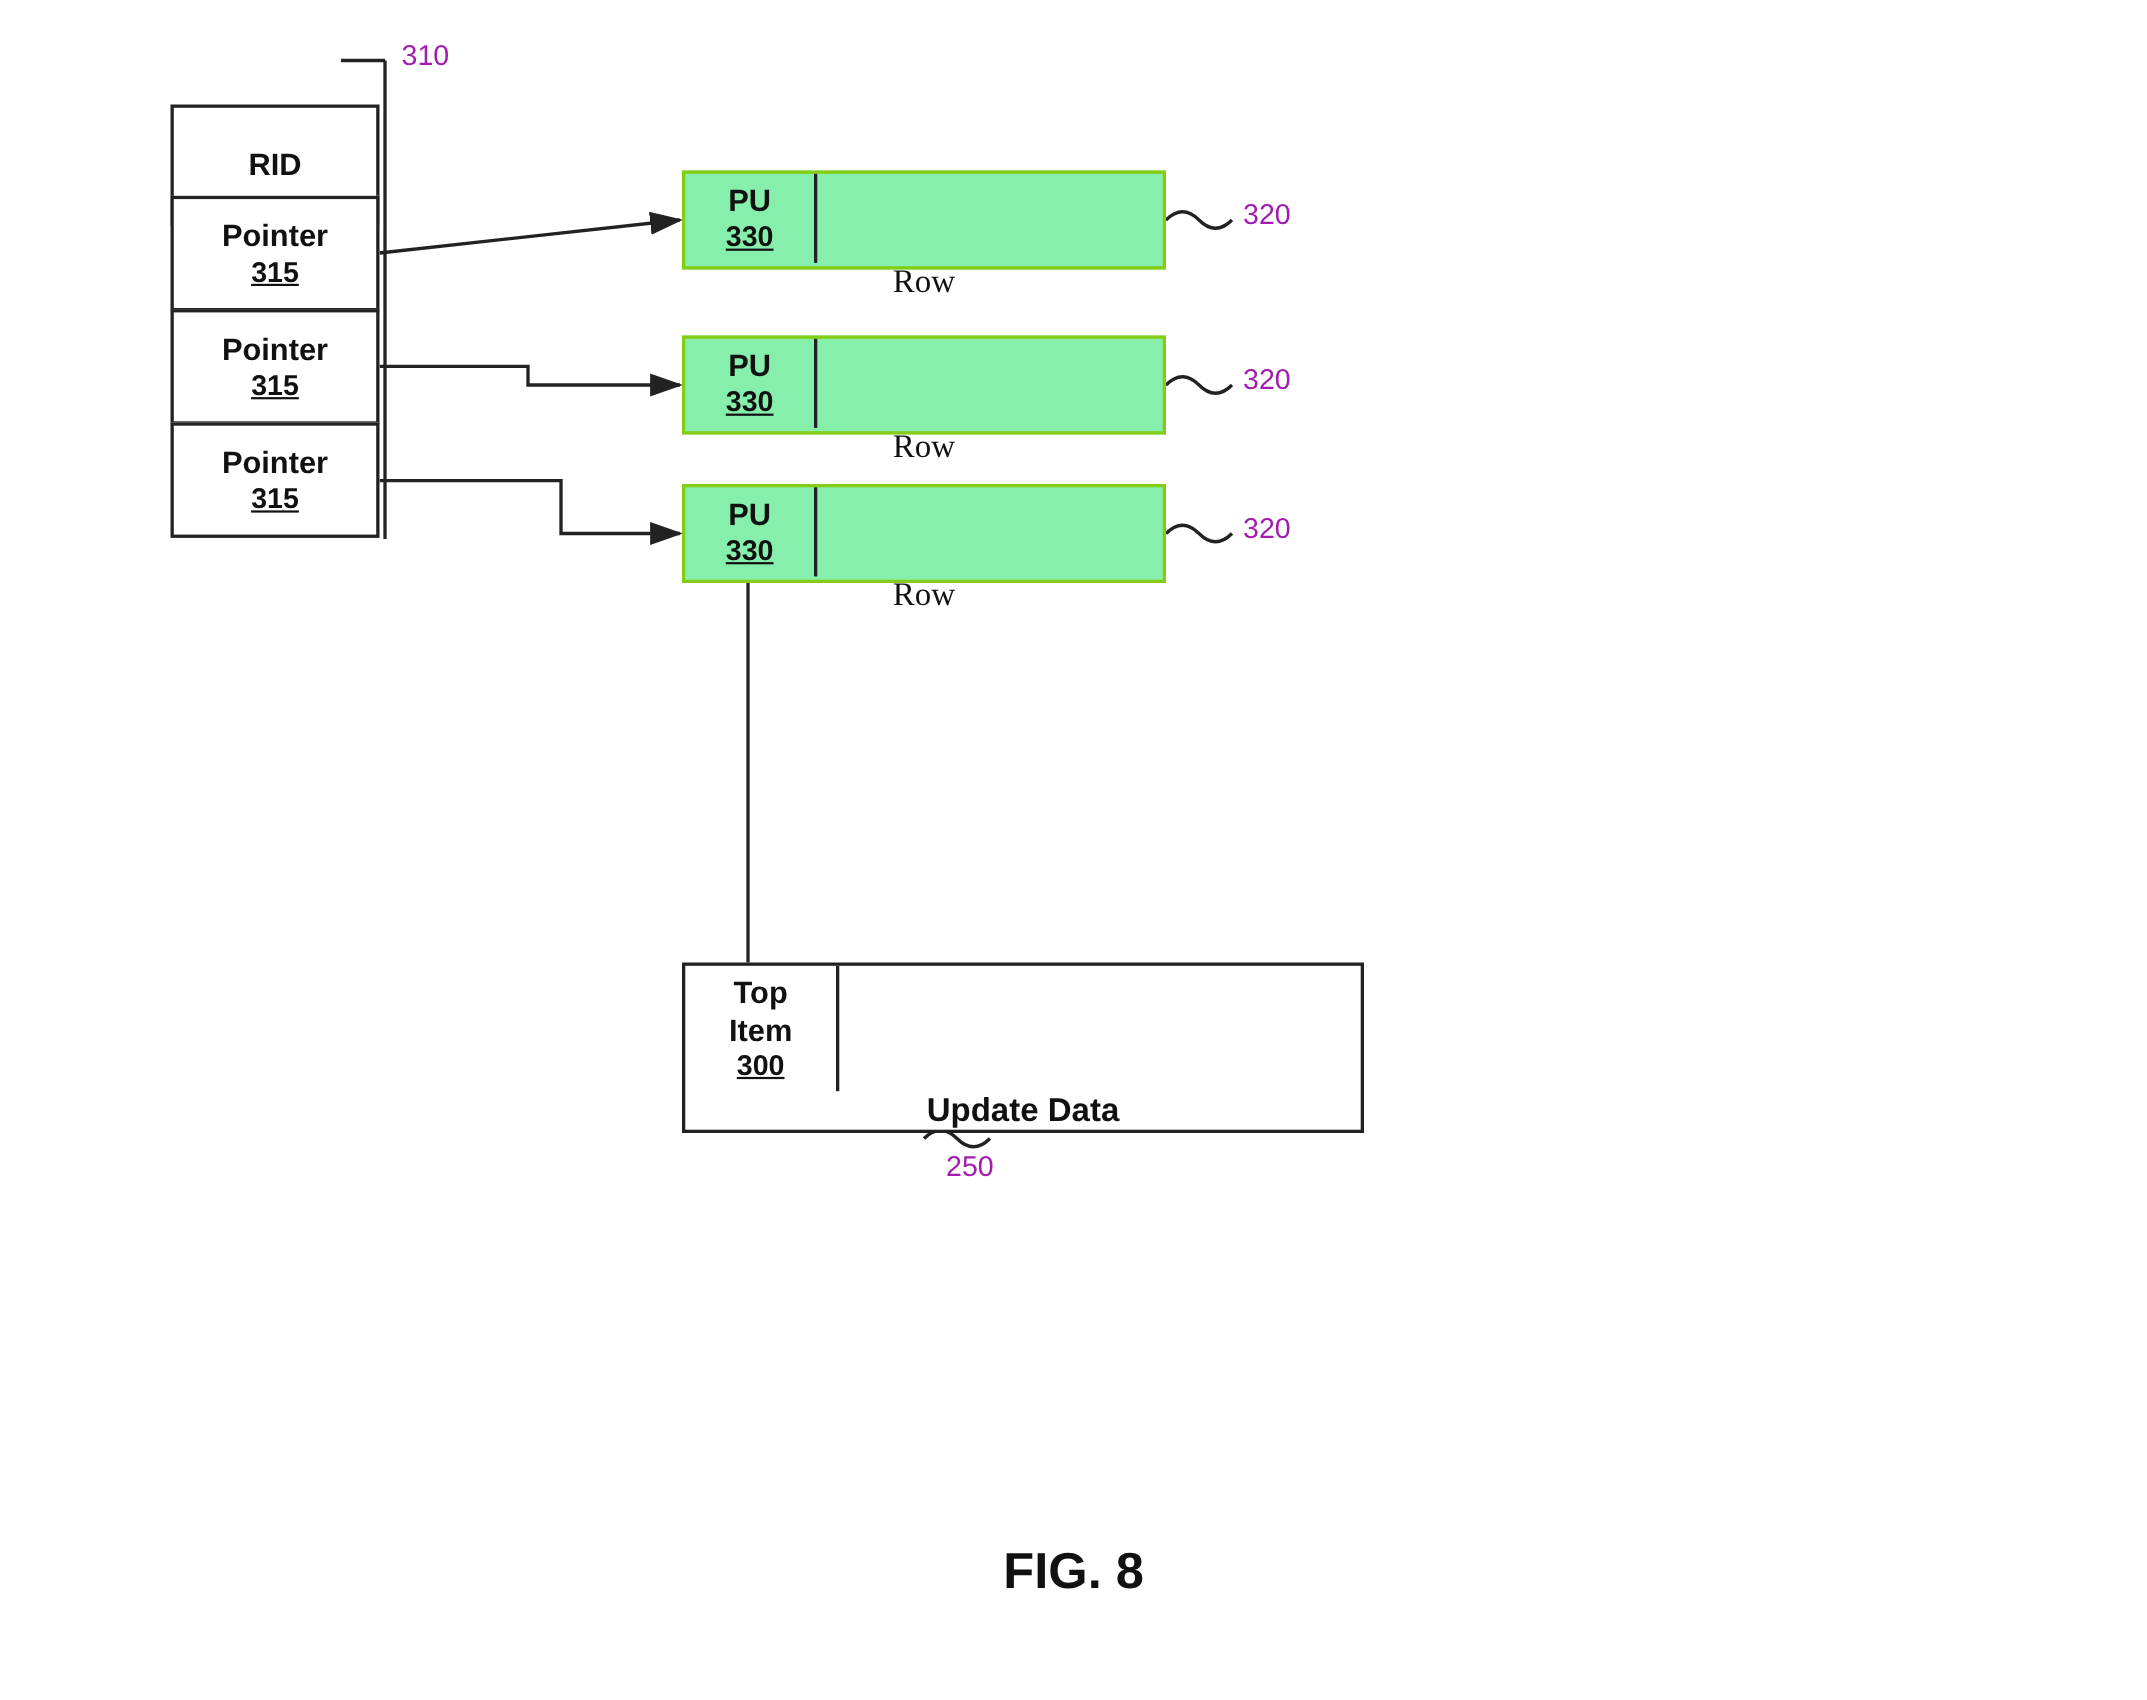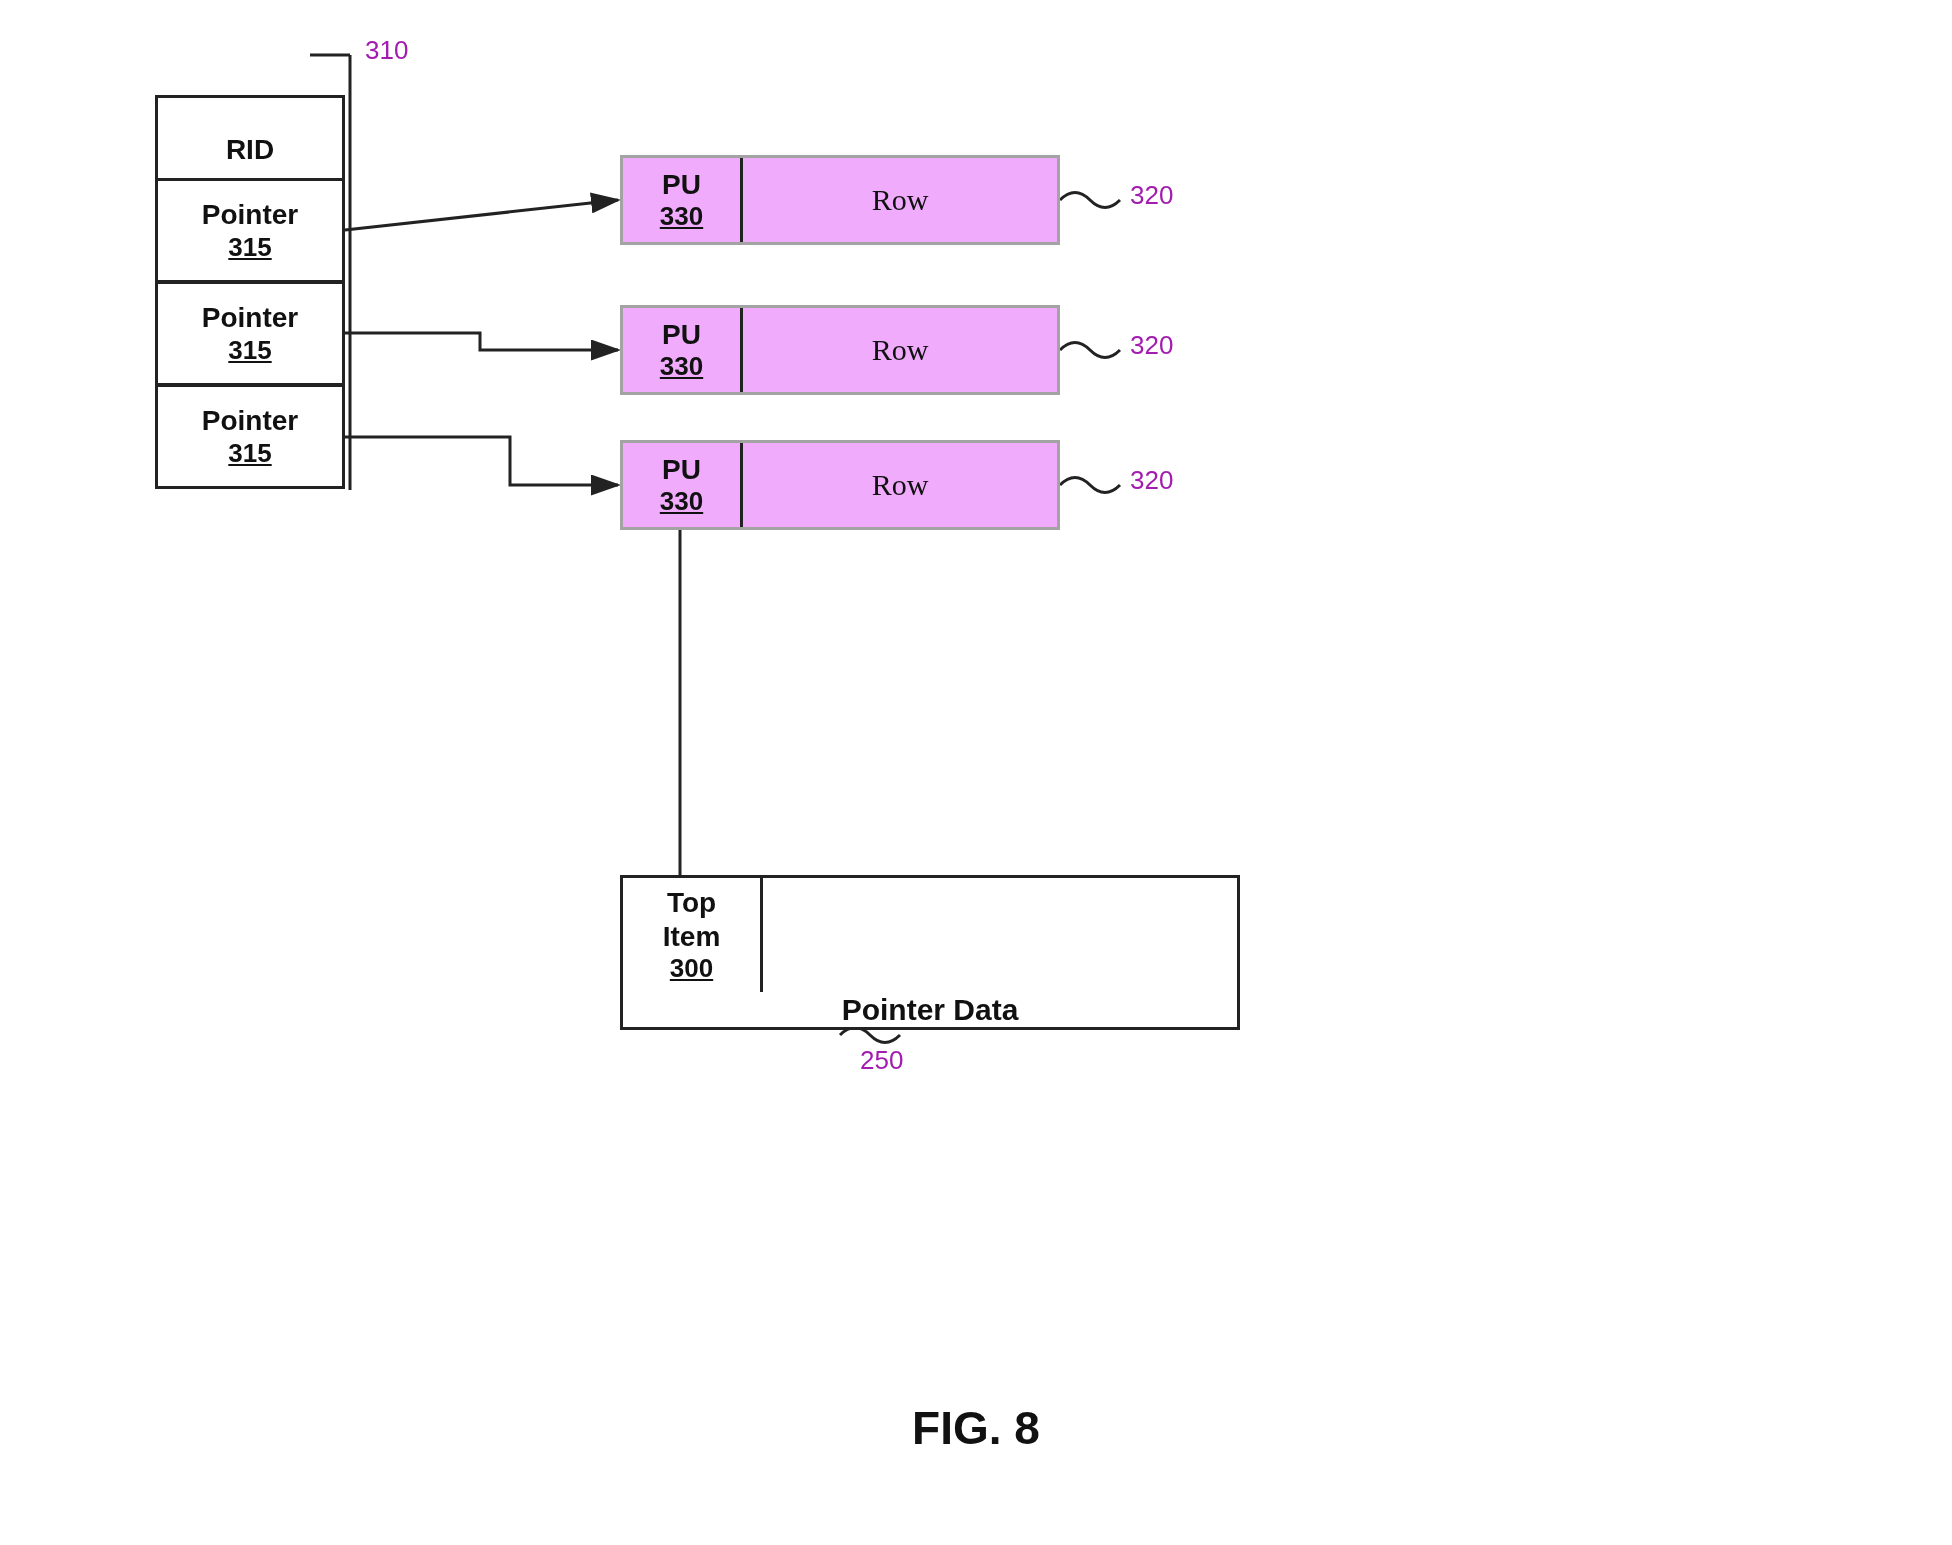--- a/index.html
+++ b/index.html
@@ -49,24 +49,24 @@
       top: 384px;
       width: 190px;
       height: 105px;
     }
 
     
 
     
     .row-outer {
       position: absolute;
-      border: 3px solid #a3a3a3;
-      background: #f0abfc;
-      display: flex;
-      flex-direction: row;
+      border: 3px solid #84cc16;
+      background: #86efac;
+      display: flex;
+      flex-direction: column;
     }
     .pu-section {
       width: 120px;
       border-right: 3px solid #222;
       display: flex;
       align-items: center;
       justify-content: center;
       padding: 8px;
     }
     .row-section {
@@ -257,21 +257,21 @@
 </div>
 
 <div class="update-outer">
   <div class="topitem-section">
     <div style="text-align:center;">
       <div class="label-bold">Top<br>Item</div>
       <div class="label-bold-underline">300</div>
     </div>
   </div>
   <div class="updatedata-section">
-    <span class="label-regular-bold">Pointer Data</span>
+    <span class="label-regular-bold">Update Data</span>
   </div>
 </div>
 
 <span class="ref-num" style="left: 365px; top: 35px;">310</span>
 <span class="ref-num" style="left: 1130px; top: 180px;">320</span>
 <span class="ref-num" style="left: 1130px; top: 330px;">320</span>
 <span class="ref-num" style="left: 1130px; top: 465px;">320</span>
 <span class="ref-num" style="left: 860px; top: 1045px;">250</span>
 
 <div class="fig-caption">

